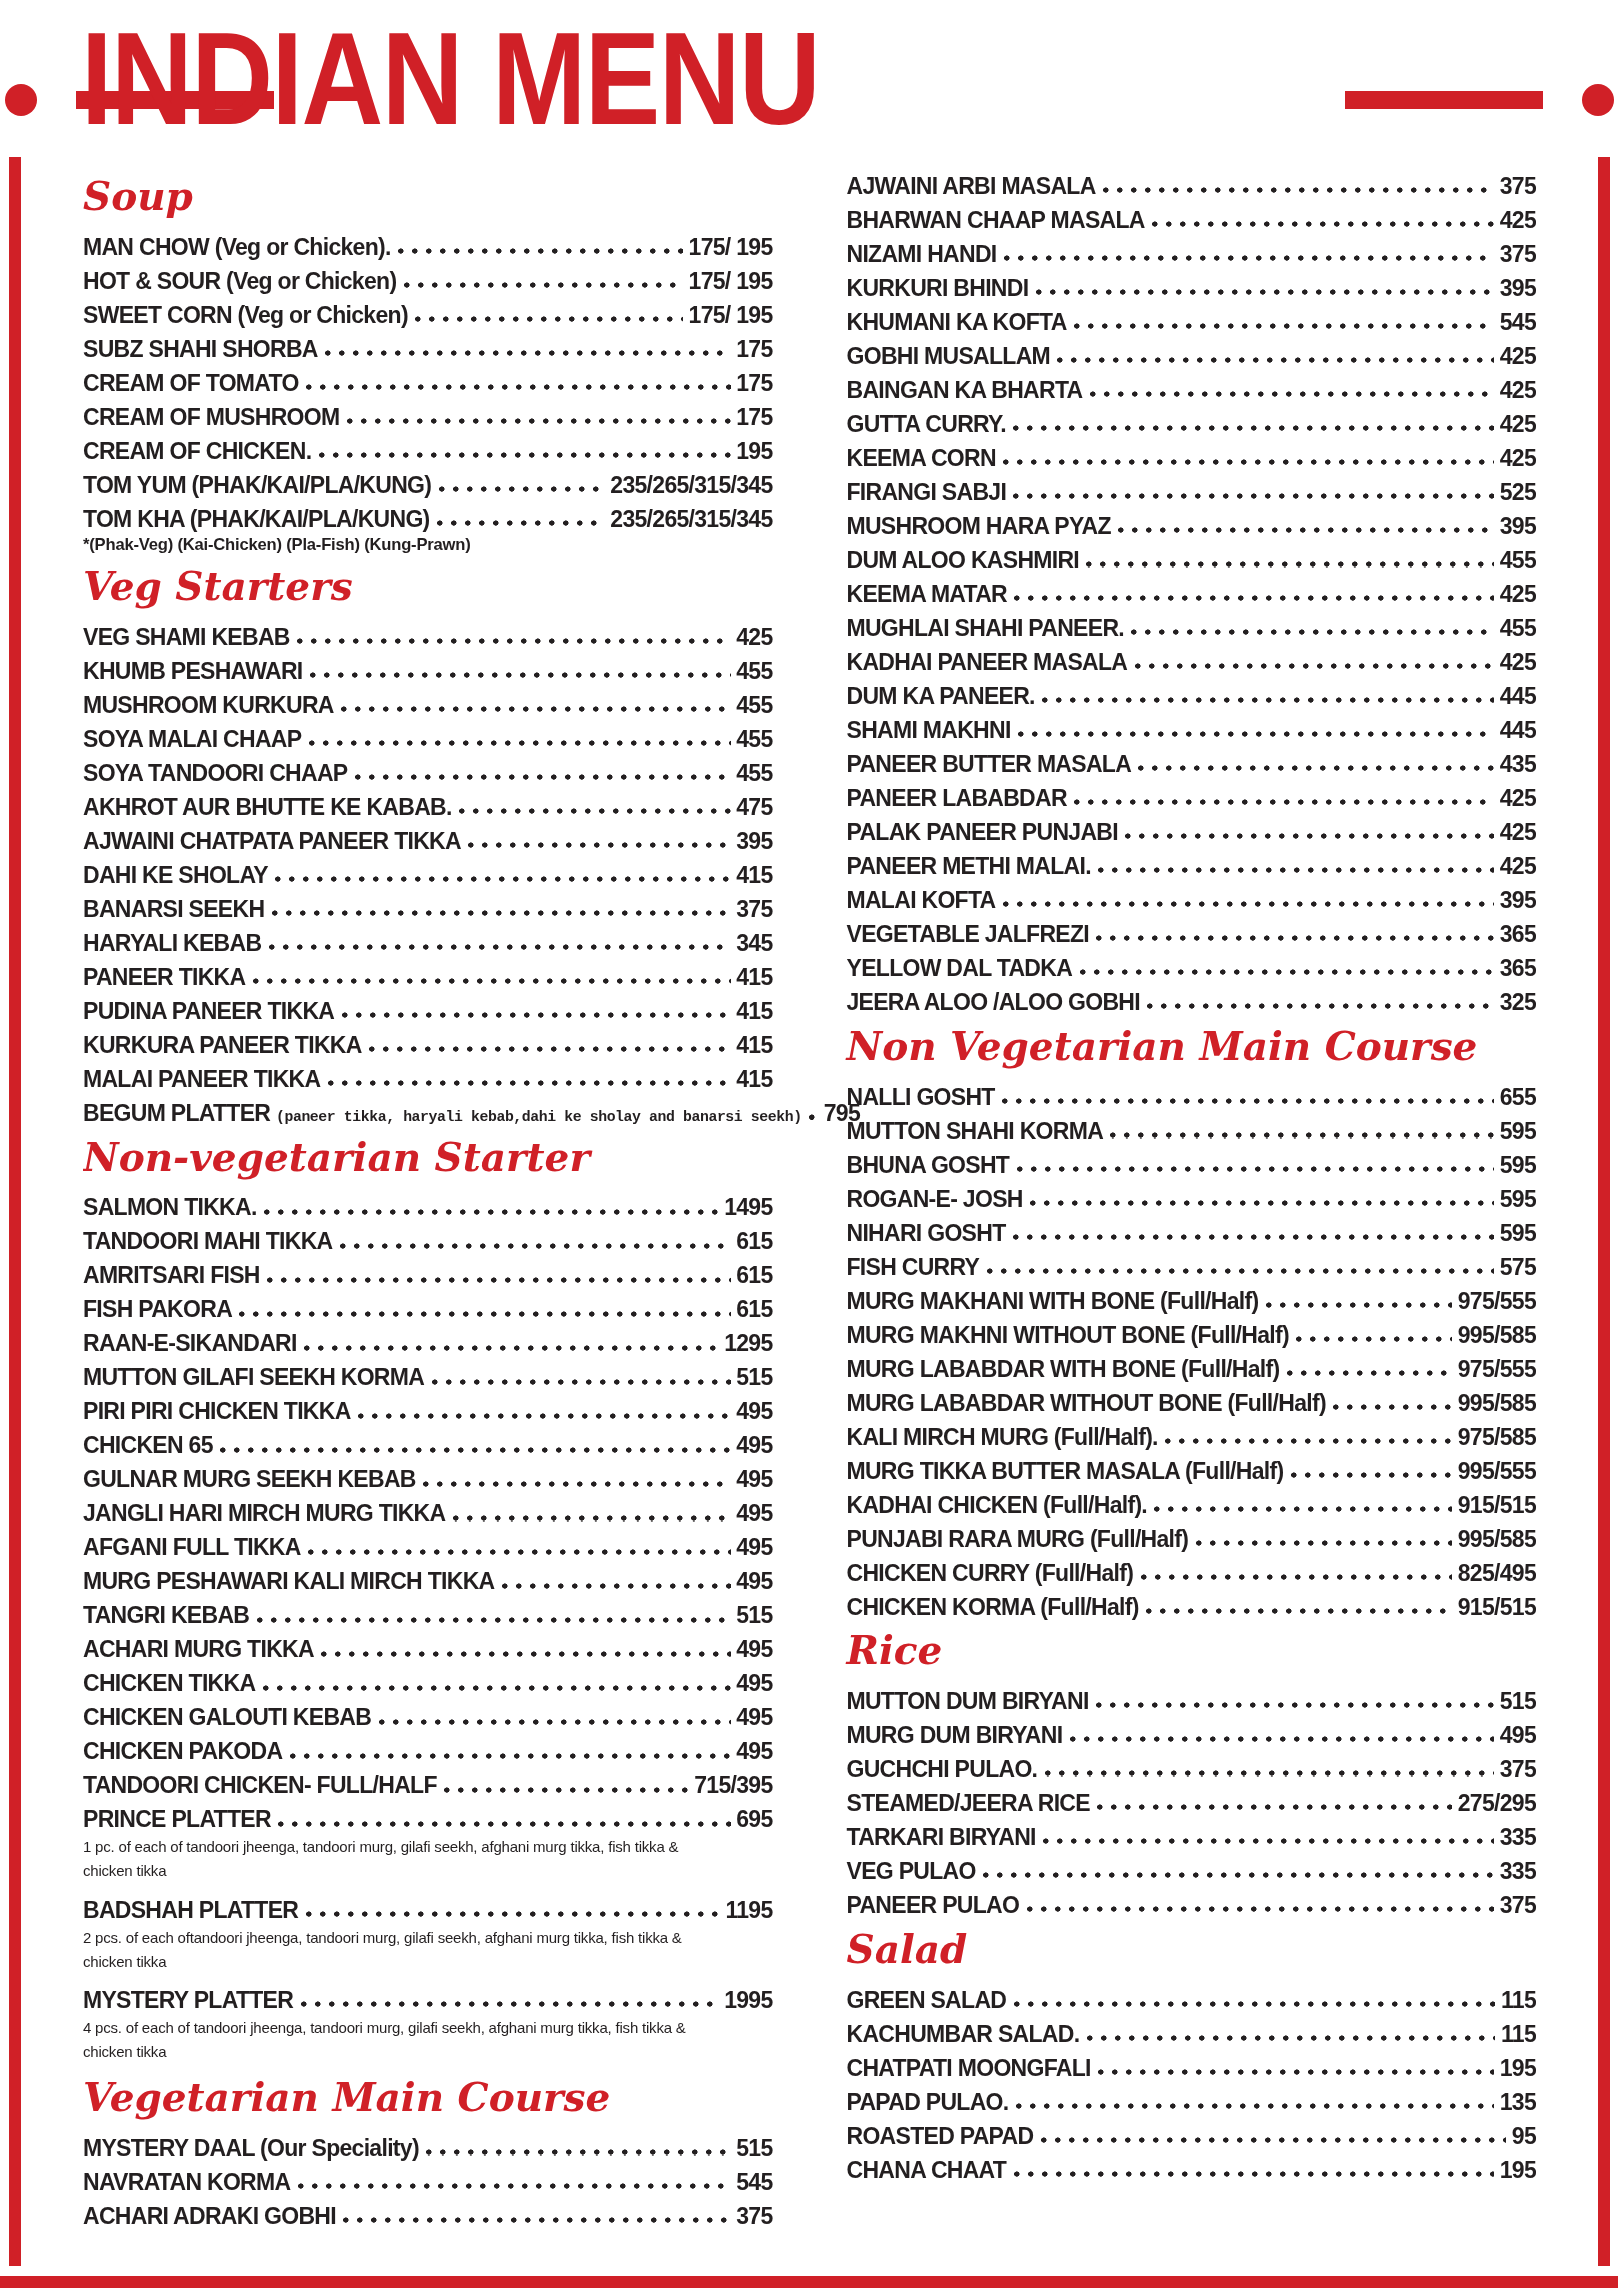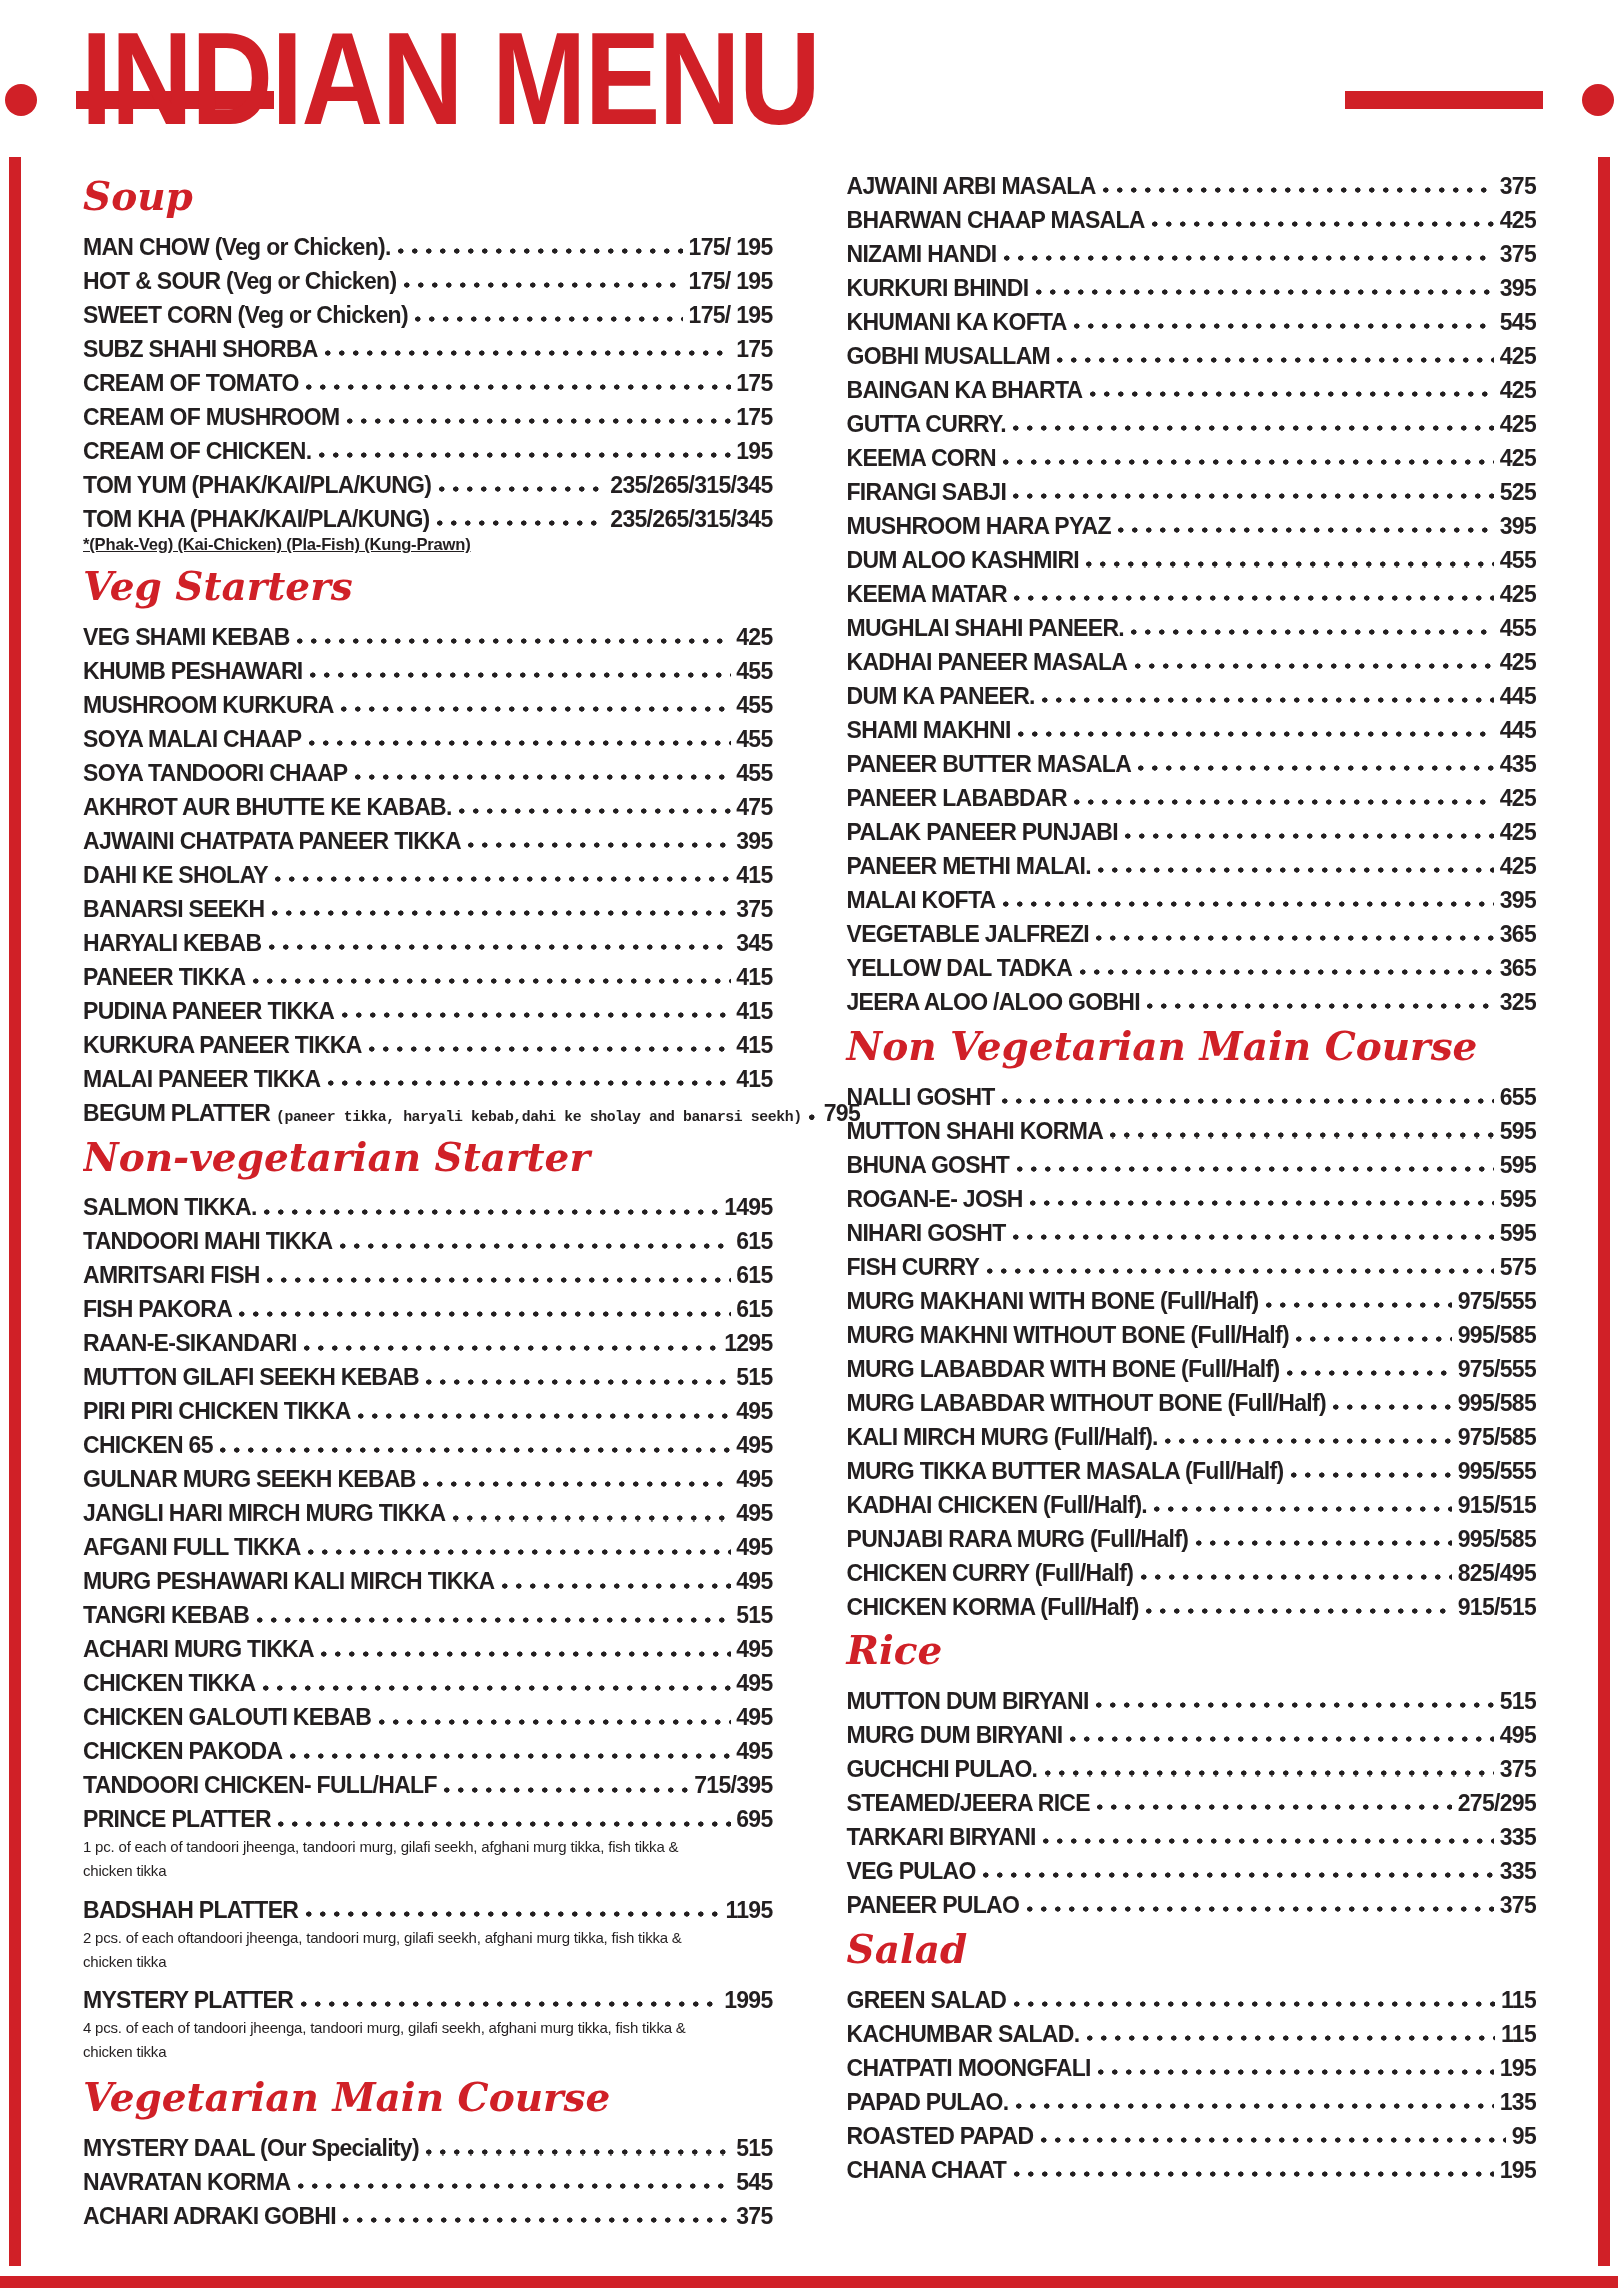--- a/index.html
+++ b/index.html
@@ -95,21 +95,20 @@
     line-height:24px;
     letter-spacing:-0.2px;
     max-width:609px;
     margin:1.8px 0 6.5px;
   }
   .footnote{
     font-weight:bold;
     font-size:16.6px;
     letter-spacing:-0.2px;
     margin:2.8px 0 3.7px;
-    text-decoration:underline;
   }
 </style>
 </head>
 <body>
 
 <div class="corner-dot left"></div>
 <div class="corner-dot right"></div>
 <div class="title-dash left"></div>
 <div class="title-dash right"></div>
 <div class="side-bar left"></div>
@@ -265,21 +264,21 @@
         <span class="iname">FISH PAKORA</span>
         <span class="leader"></span>
         <span class="price">615</span>
       </div>
       <div class="item">
         <span class="iname">RAAN-E-SIKANDARI</span>
         <span class="leader"></span>
         <span class="price">1295</span>
       </div>
       <div class="item">
-        <span class="iname">MUTTON GILAFI SEEKH KEBAB</span>
+        <span class="iname">MUTTON GILAFI SEEKH KORMA</span>
         <span class="leader"></span>
         <span class="price">515</span>
       </div>
       <div class="item">
         <span class="iname">PIRI PIRI CHICKEN TIKKA</span>
         <span class="leader"></span>
         <span class="price">495</span>
       </div>
       <div class="item">
         <span class="iname">CHICKEN 65</span>

